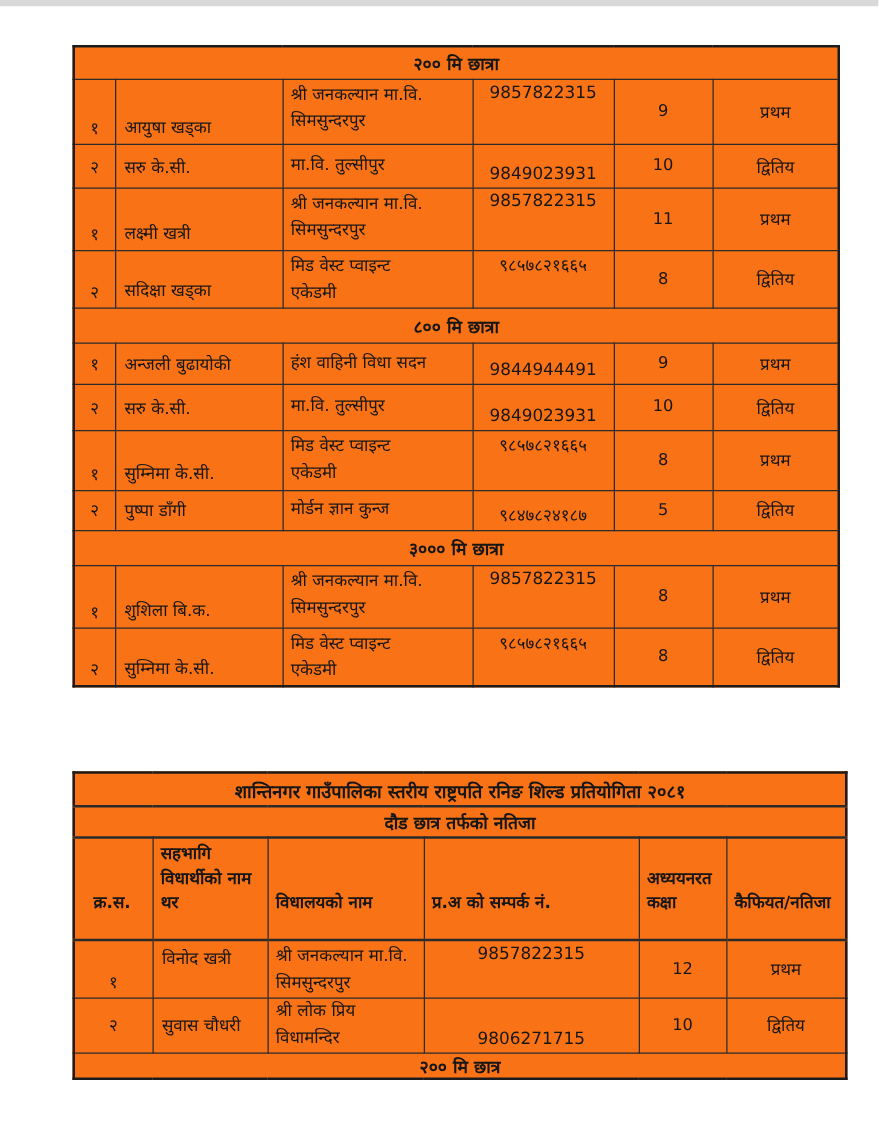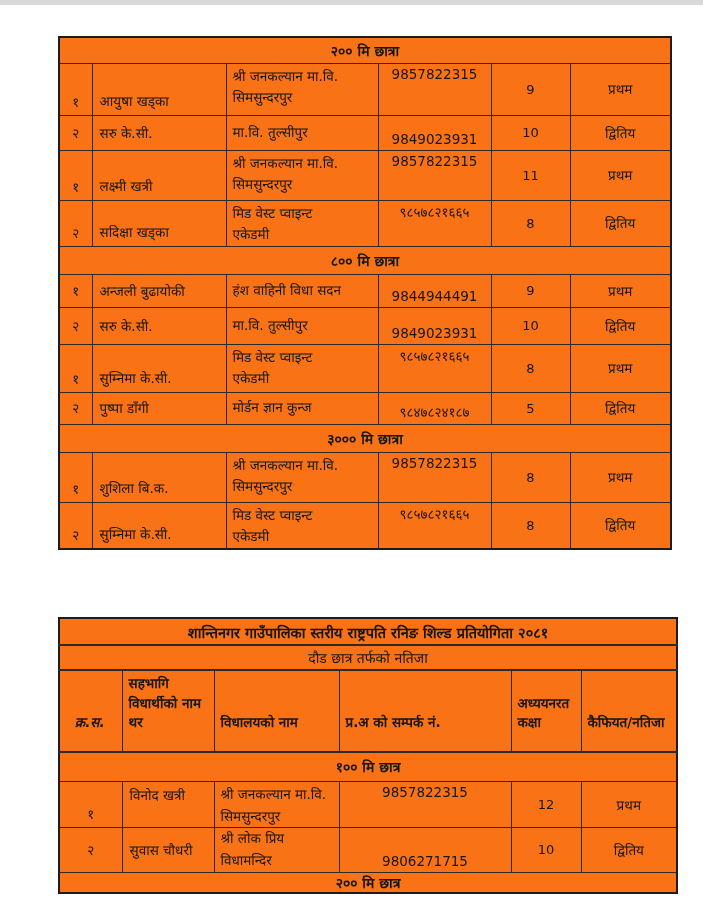--- a/index.html
+++ b/index.html
@@ -23,29 +23,29 @@
     font-size:13.5px;
     overflow:hidden;
     color:#161616;
   }
 
   
   tr.sec td { font-weight:bold; text-align:center; font-size:14px; vertical-align:middle; }
 
   
   tr.title td    { font-weight:bold; text-align:center; font-size:14.5px; vertical-align:middle; }
-  tr.subtitle td { font-weight:normal; text-align:center; font-size:14px;  vertical-align:middle; }
+  tr.subtitle td { font-weight:bold; text-align:center; font-size:14px;  vertical-align:middle; }
   .b2 td { border-bottom-width:2px; }
 
   
   tr.hdr td {
     font-weight:bold; vertical-align:bottom; text-align:left;
     padding:3px 4px 18px 6px; font-size:13.5px; line-height:1.45;
   }
-  tr.hdr td.c-sn { text-align:center; padding-left:2px;font-style:italic; }
+  tr.hdr td.c-sn { text-align:center; padding-left:2px; }
 
   
   .c-sn     { text-align:center; }
   .c-name   { text-align:left; padding-left:7px; }
   .c-school { text-align:left; padding-left:6px; line-height:1.6; }
   .c-phone  { text-align:center; }
   .c-grade  { text-align:center; font-size:13px; }
   .c-result { text-align:center; }
 
   
@@ -220,23 +220,20 @@
 
     <tr class="hdr b2" style="height:73px">
       <td class="c-sn">क्र.स.</td>
       <td>सहभागि विधार्थीको नाम थर</td>
       <td>विधालयको नाम</td>
       <td>प्र.अ को सम्पर्क नं.</td>
       <td>अध्ययनरत कक्षा</td>
       <td>कैफियत/नतिजा</td>
     </tr>
 
-    <tr class="sec" style="height:30px">
-      <td colspan="6">१०० मि छात्र</td>
-    </tr>
     <tr class="two" style="height:45px">
       <td class="c-sn">१</td>
       <td class="c-name va-top">विनोद खत्री</td>
       <td class="c-school">
         <div>श्री जनकल्यान मा.वि.</div>
         <div>सिमसुन्दरपुर</div>
       </td>
       <td class="c-phone">9857822315</td>
       <td class="c-grade">12</td>
       <td class="c-result">प्रथम</td>

